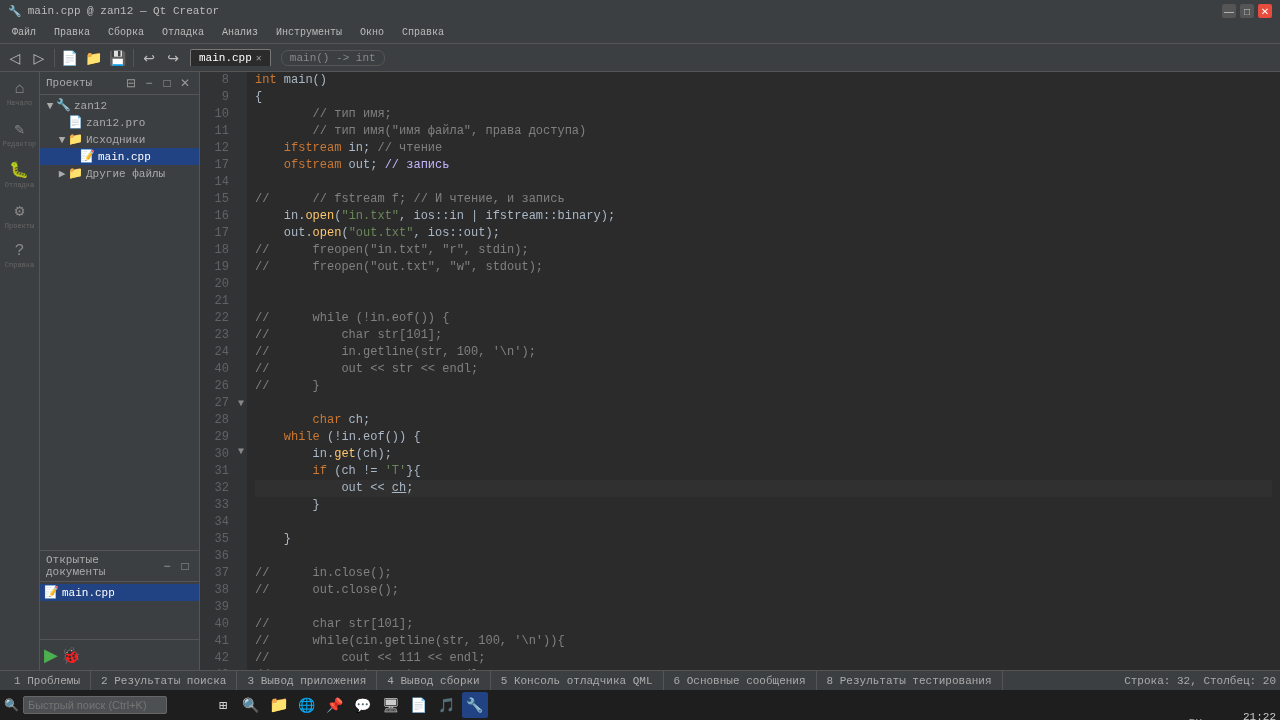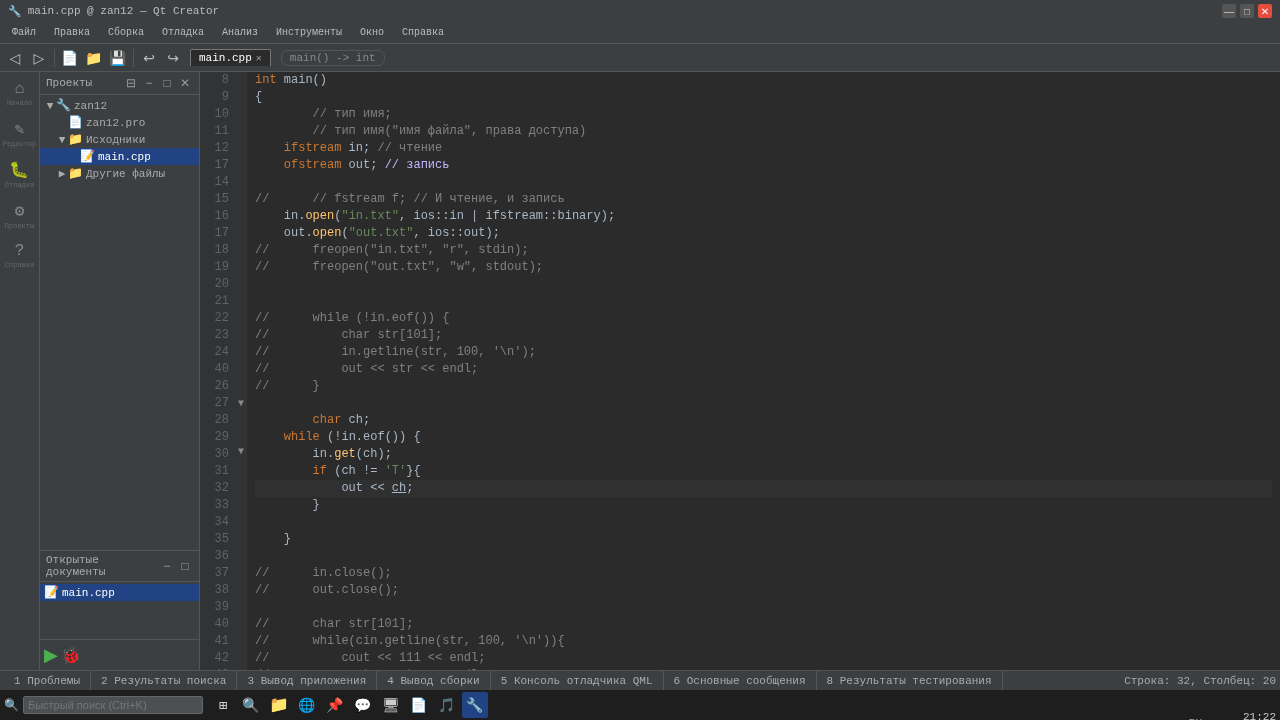--- a/index.html
+++ b/index.html
@@ -601,21 +601,21 @@
   <div class="status-tab">6 Основные сообщения</div>
   <div class="status-tab">8 Результаты тестирования</div>
   <div class="status-right">
     <span>Строка: 32, Столбец: 20</span>
   </div>
 </div>
 
 <div class="taskbar">
   <div style="display:flex;align-items:center;gap:4px;width:200px;">
     <span style="color:#888;font-size:12px;">🔍</span>
-    <input class="search-input" type="text" style="background: rgb(76, 80, 82); border: 1px solid rgb(102, 102, 102); border-radius: 2px; color: rgb(170, 170, 170); font-size: 11px; padding: 1px 4px; width: 180px; height: 18px; outline: none;" placeholder="Быстрый поиск (Ctrl+K)">
+    <input class="search-input" type="text" style="background: rgb(76, 80, 82); border: 1px solid rgb(102, 102, 102); border-radius: 2px; color: rgb(170, 170, 170); font-size: 11px; padding: 1px 4px; width: 144px; height: 18px; outline: none;" placeholder="Быстрый поиск (Ctrl+K)">
   </div>
   <div style="display:flex;align-items:center;gap:2px;margin-left:4px;">
     <div class="taskbar-btn">⊞</div>
     <div class="taskbar-btn">🔍</div>
     <div class="taskbar-btn" style="font-size:16px;">📁</div>
     <div class="taskbar-btn">🌐</div>
     <div class="taskbar-btn">📌</div>
     <div class="taskbar-btn">💬</div>
     <div class="taskbar-btn">🖥</div>
     <div class="taskbar-btn">📄</div>

